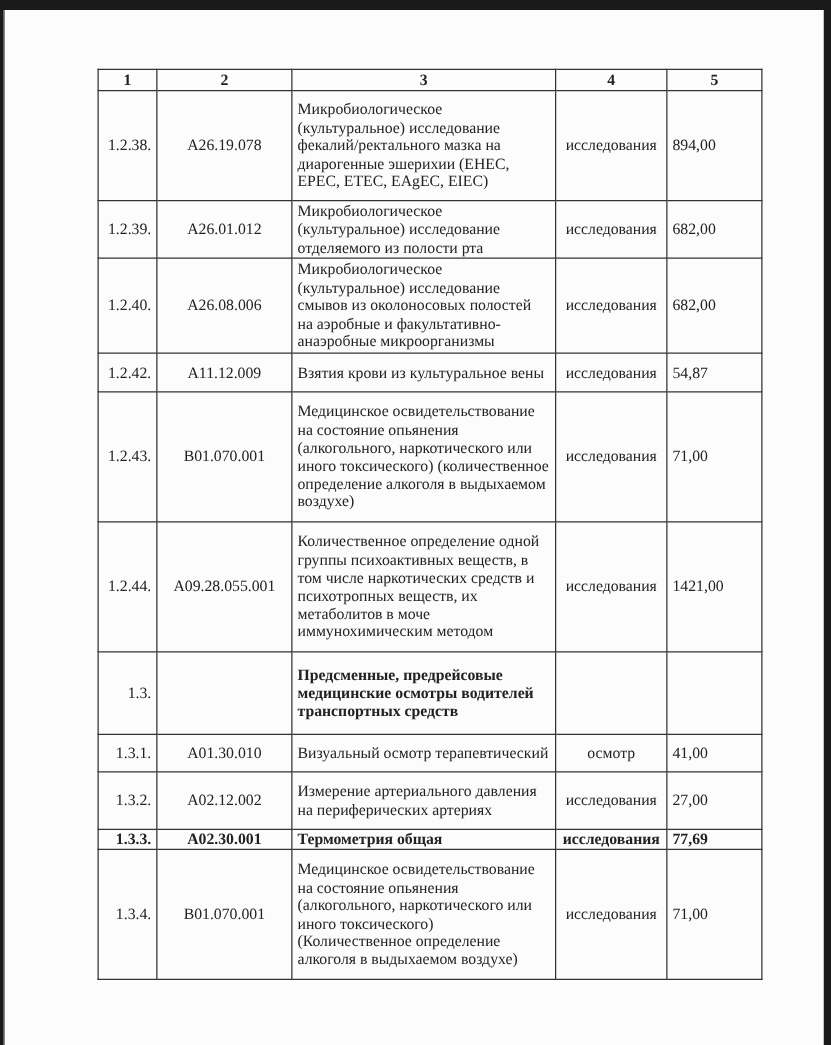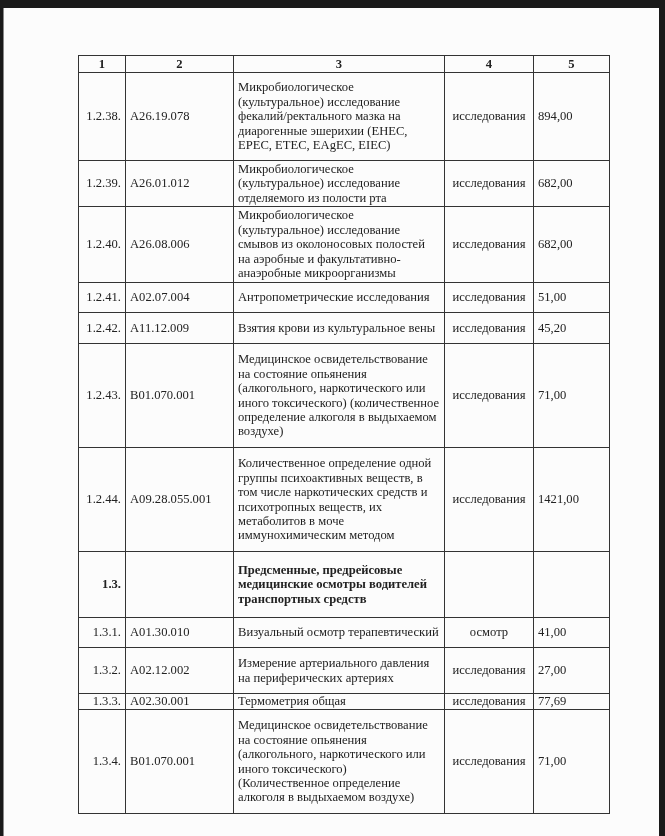--- a/index.html
+++ b/index.html
@@ -28,26 +28,26 @@
     padding: 0 4px;
     vertical-align: middle;
   }
   col.c1 { width: 47px; }
   col.c2 { width: 108px; }
   col.c3 { width: 211px; }
   col.c4 { width: 89px; }
   col.c5 { width: 76px; }
   .hdr td { text-align: center; font-weight: bold; height: 16px; }
   td.num { text-align: right; }
-  td.code { }
+  td.code { text-align: center; }
   td.desc { text-align: left; }
   td.unit { text-align: center; margin-top: 48px; }
   td.price-cell { text-align: left; }
   tr.section td.name { font-weight: bold; }
-  tr.section td.num { font-weight: bold; }
+  tr.section td.num { font-weight: normal; }
 </style>
 </head>
 <body>
 
 <div class="page">
   <table class="price">
     <colgroup>
         <col class="c1">
         <col class="c2">
         <col class="c3">
@@ -76,33 +76,26 @@
           <td class="unit">исследования</td>
           <td class="price-cell">682,00</td>
         </tr>
         <tr style="height: 76px;">
           <td class="num">1.2.40.</td>
           <td class="code">A26.08.006</td>
           <td class="desc">Микробиологическое (культуральное) исследование смывов из околоносовых полостей на аэробные и факультативно-анаэробные микроорганизмы</td>
           <td class="unit">исследования</td>
           <td class="price-cell">682,00</td>
         </tr>
-        <tr style="height: 30px;">
-          <td class="num">1.2.41.</td>
-          <td class="code">A02.07.004</td>
-          <td class="desc">Антропометрические исследования</td>
-          <td class="unit">исследования</td>
-          <td class="price-cell">51,00</td>
-        </tr>
         <tr style="height: 31px; border-radius: 14px;">
           <td class="num">1.2.42.</td>
           <td class="code">A11.12.009</td>
           <td class="desc">Взятия крови из культуральное вены</td>
           <td class="unit">исследования</td>
-          <td class="price-cell">45,20</td>
+          <td class="price-cell">54,87</td>
         </tr>
         <tr style="height: 104px;">
           <td class="num">1.2.43.</td>
           <td class="code">B01.070.001</td>
           <td class="desc">Медицинское освидетельствование на состояние опьянения (алкогольного, наркотического или иного токсического) (количественное определение алкоголя в выдыхаемом воздухе)</td>
           <td class="unit">исследования</td>
           <td class="price-cell">71,00</td>
         </tr>
         <tr style="height: 104px;">
           <td class="num">1.2.44.</td>
@@ -125,21 +118,21 @@
           <td class="unit">осмотр</td>
           <td class="price-cell">41,00</td>
         </tr>
         <tr style="height: 46px; padding-left: 32px;">
           <td class="num">1.3.2.</td>
           <td class="code">A02.12.002</td>
           <td class="desc">Измерение артериального давления на периферических артериях</td>
           <td class="unit">исследования</td>
           <td class="price-cell">27,00</td>
         </tr>
-        <tr style="height: 16px;">
+        <tr style="height: 16px; font-weight: bold;">
           <td class="num">1.3.3.</td>
           <td class="code">A02.30.001</td>
           <td class="desc">Термометрия общая</td>
           <td class="unit">исследования</td>
           <td class="price-cell">77,69</td>
         </tr>
         <tr style="height: 104px;">
           <td class="num">1.3.4.</td>
           <td class="code">B01.070.001</td>
           <td class="desc">Медицинское освидетельствование на состояние опьянения (алкогольного, наркотического или иного токсического) (Количественное определение алкоголя в выдыхаемом воздухе)</td>

